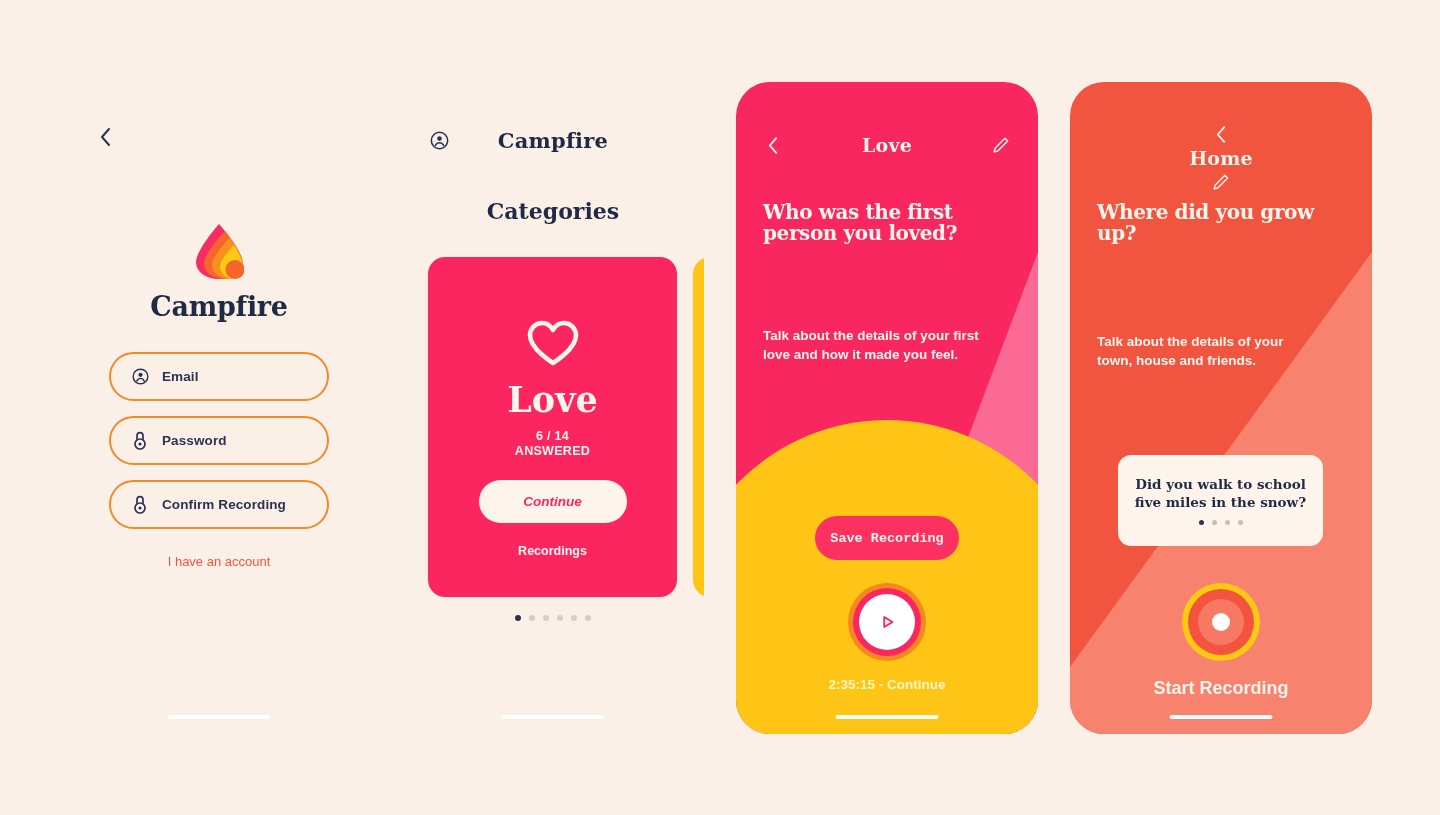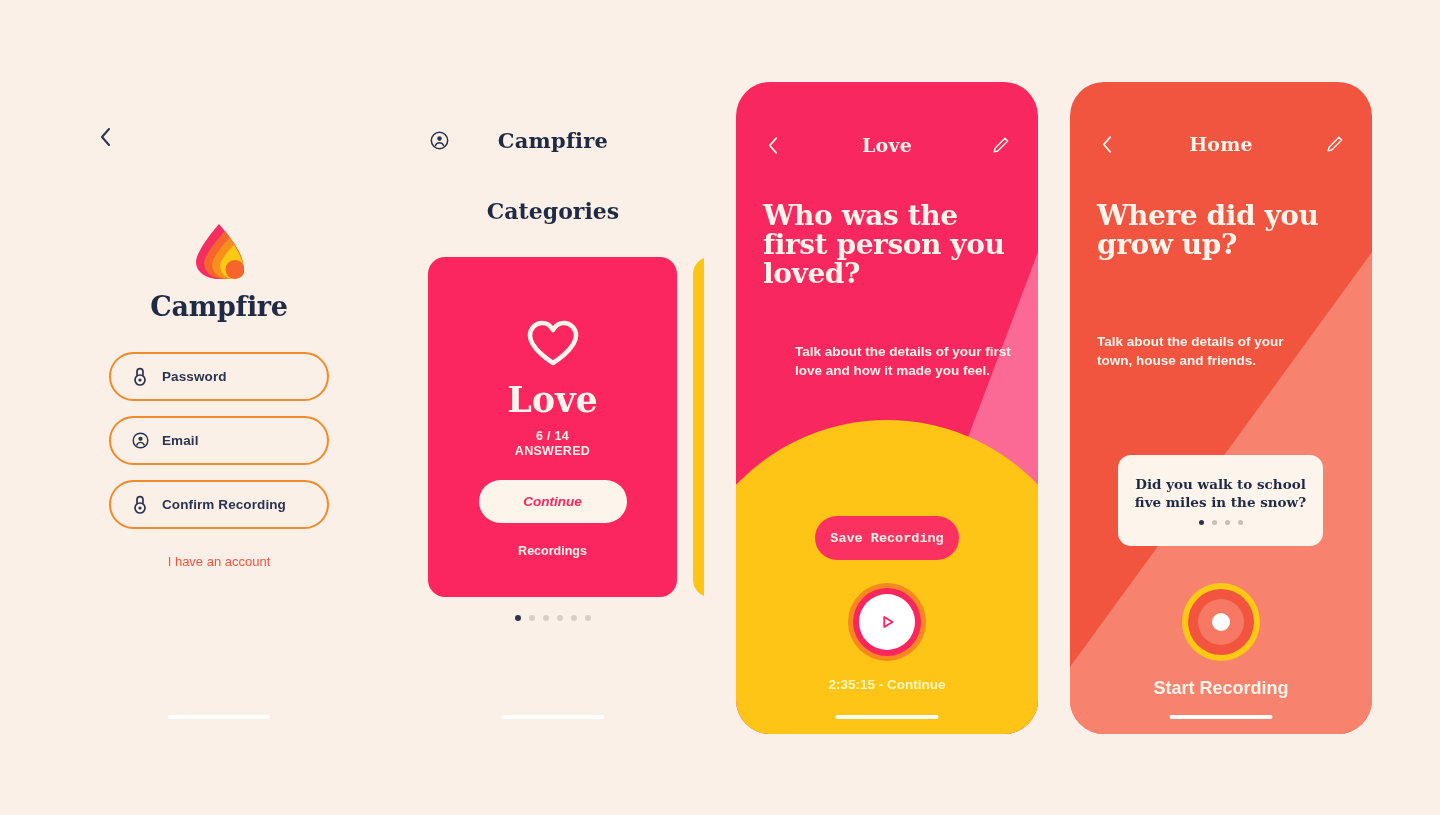--- a/index.html
+++ b/index.html
@@ -201,40 +201,40 @@
     inset: 0;
     z-index: 1;
   }
   .q-title {
     position: absolute;
     left: 27px; right: 27px;
     top: 120px;
     z-index: 4;
     font-family: "DejaVu Serif", serif;
     font-weight: bold;
-    font-size: 28px;
+    font-size: 20px;
     line-height: 1.03;
     color: #fdf4ec;
     letter-spacing: -0.4px;
   }
   .q-sub {
     position: absolute;
     left: 27px;
     width: 218px;
     z-index: 4;
     font-size: 13.5px;
     font-weight: bold;
     line-height: 1.42;
     color: #fdf4ec;
   }
 
   
   #phone3 .hdr { top: 40px; }
   #phone3 .hdr-title { font-size: 19px; color: #fdf4ec; }
-  #s3-sub { top: 260px; margin-left: 32px; }
+  #s3-sub { top: 244px; }
   #s3-arc {
     position: absolute;
     z-index: 2;
     left: -58px;
     top: 338px;
     width: 418px;
     height: 420px;
     border-radius: 50%;
     background: #fec516;
   }
@@ -278,21 +278,21 @@
     z-index: 5;
     left: 0; right: 0;
     top: 595px;
     text-align: center;
     color: #fef9c3;
     font-size: 13.5px;
     font-weight: bold;
   }
 
   
-  #phone4 .hdr { top: 39px; }
+  #phone4 .hdr { top: 39px; flex-direction: column; }
   #phone4 .hdr-title { font-size: 19px; color: #fdf4ec; }
   #s4-sub { top: 250px; }
   #s4-card {
     position: absolute;
     z-index: 5;
     left: 48px;
     top: 373px;
     width: 205px;
     height: 91px;
     border-radius: 13px;
@@ -383,38 +383,38 @@
         <path d="M40 22 C40 22 26 36 26 43 C26 50 32 56 40 56 C46.5 56 49 50 49 43 C49 36 40 22 40 22 Z" fill="#fdc913"></path>
         <circle cx="41" cy="46.5" r="9.5" fill="#f5652c"></circle>
       </svg>
       <div class="wordmark">Campfire</div>
     </div>
 
     <div class="fields">
 
       <div class="field">
         <span class="fi">
+          <svg width="17" height="17" viewBox="0 0 20 20" fill="none">
+            <circle cx="10" cy="10" r="8.6" stroke="#2b3350" stroke-width="1.7"></circle>
+            <circle cx="10" cy="8" r="2.5" fill="#2b3350"></circle>
+            <path d="M5.6 15.4 C6.6 13.2 8.2 12.2 10 12.2 C11.8 12.2 13.4 13.2 14.4 15.4" stroke="#2b3350" stroke-width="1.7" stroke-linecap="round"></path>
+          </svg>
+        </span>
+        <span class="ftext">Email</span>
+      </div>
+
+      <div class="field">
+        <span class="fi">
           <svg width="14" height="19" viewBox="0 0 14 19" fill="none">
             <path d="M4 8 V4.6 A3 3 0 0 1 10 4.6 V8" stroke="#2b3350" stroke-width="1.7" stroke-linecap="round"></path>
             <circle cx="7" cy="13" r="5" stroke="#2b3350" stroke-width="1.7"></circle>
             <circle cx="7" cy="13" r="1.6" fill="#2b3350"></circle>
           </svg>
         </span>
         <span class="ftext">Password</span>
-      </div>
-
-      <div class="field">
-        <span class="fi">
-          <svg width="17" height="17" viewBox="0 0 20 20" fill="none">
-            <circle cx="10" cy="10" r="8.6" stroke="#2b3350" stroke-width="1.7"></circle>
-            <circle cx="10" cy="8" r="2.5" fill="#2b3350"></circle>
-            <path d="M5.6 15.4 C6.6 13.2 8.2 12.2 10 12.2 C11.8 12.2 13.4 13.2 14.4 15.4" stroke="#2b3350" stroke-width="1.7" stroke-linecap="round"></path>
-          </svg>
-        </span>
-        <span class="ftext">Email</span>
       </div>
 
       <div class="field">
         <span class="fi">
           <svg width="14" height="19" viewBox="0 0 14 19" fill="none">
             <path d="M4 8 V4.6 A3 3 0 0 1 10 4.6 V8" stroke="#2b3350" stroke-width="1.7" stroke-linecap="round"></path>
             <circle cx="7" cy="13" r="5" stroke="#2b3350" stroke-width="1.7"></circle>
             <circle cx="7" cy="13" r="1.6" fill="#2b3350"></circle>
           </svg>
         </span>

